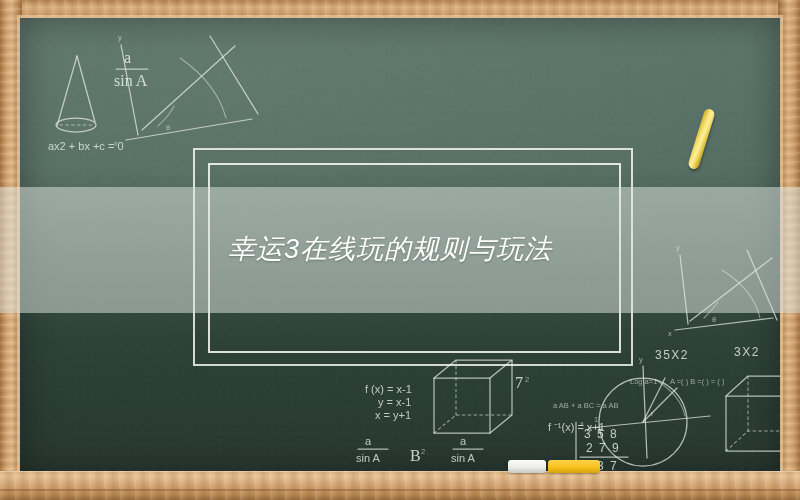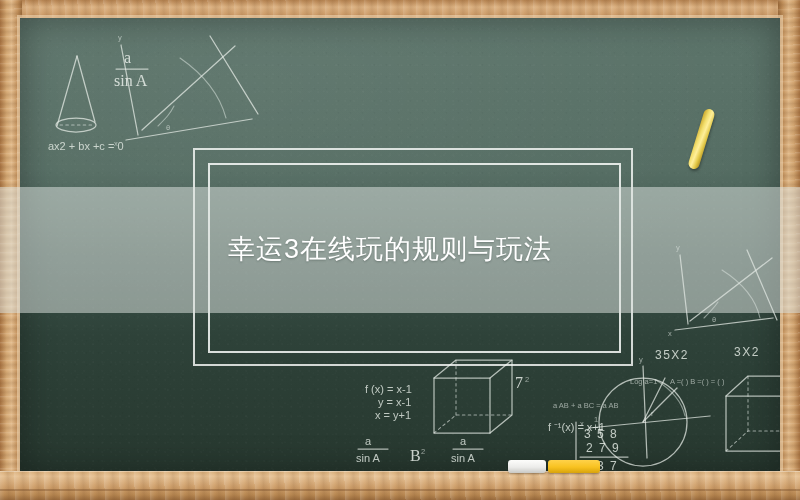--- a/index.html
+++ b/index.html
@@ -207,20 +207,21 @@
     margin: 0;
     padding-left: 228px;
     font-family: "Liberation Sans", "DejaVu Sans", sans-serif;
     font-size: 27px;
     font-weight: 400;
     letter-spacing: 1px;
     color: #ffffff;
     line-height: 1.1;
     white-space: nowrap;
     text-shadow: 0 1px 2px rgba(40,55,48,0.35);
+    font-style: italic;
   }
 
   
   .chalk-stick-yellow-wall {
     position: absolute;
     left: 676px;
     top: 90px;
     width: 11px;
     height: 62px;
     border-radius: 6px;

